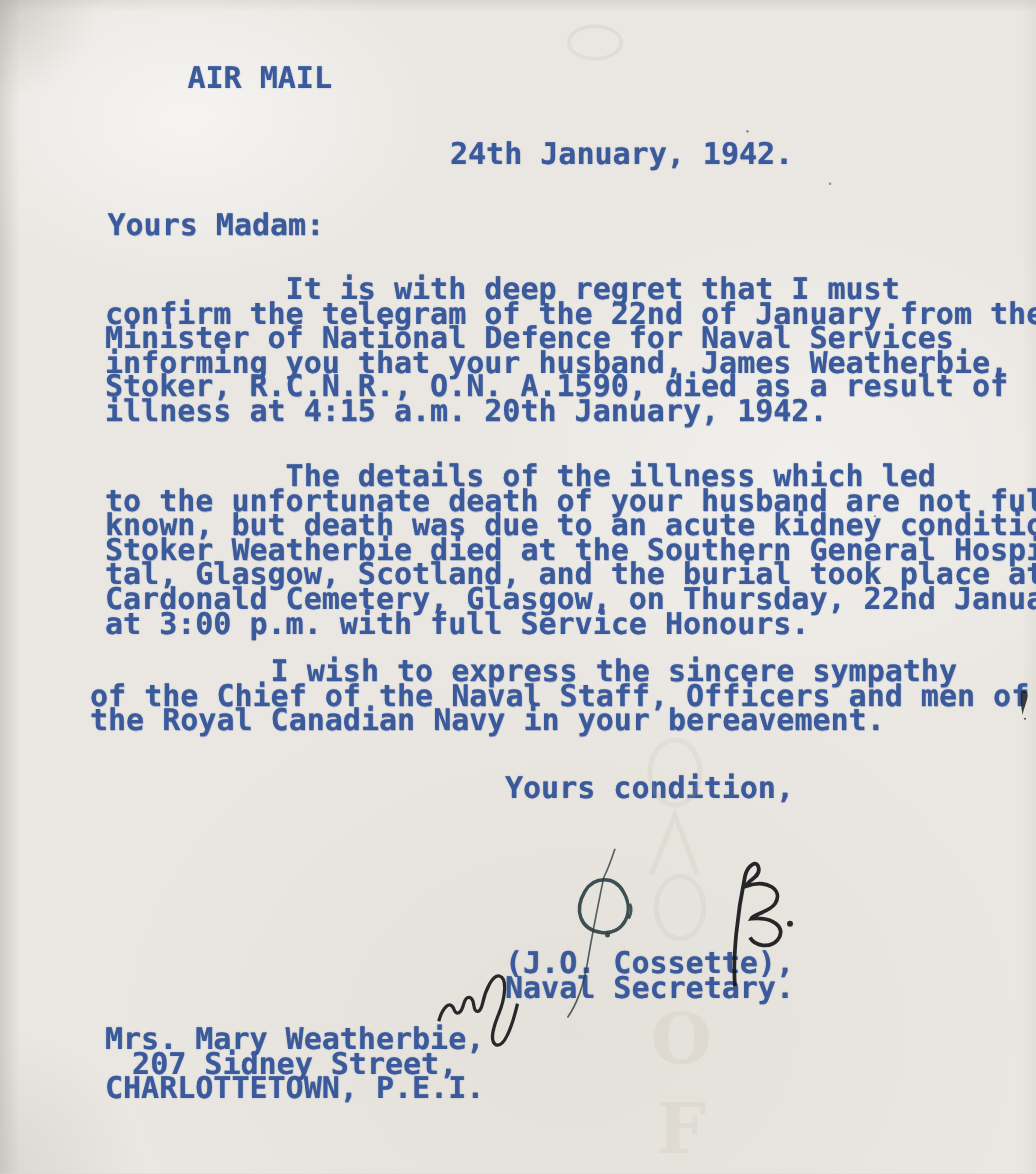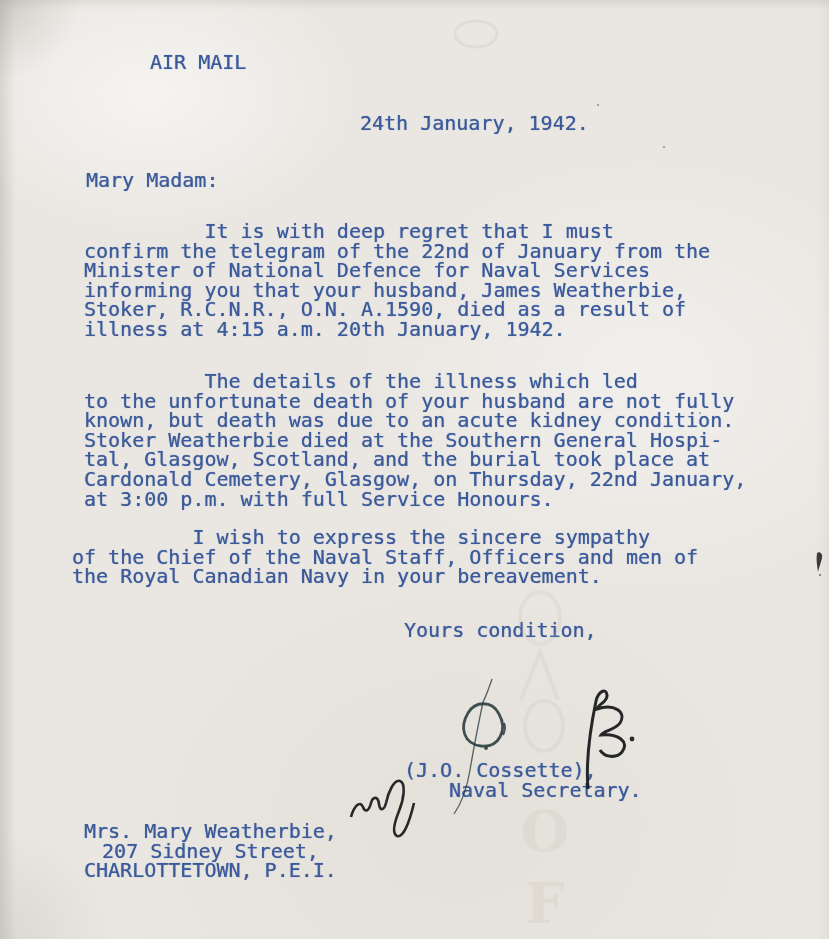--- a/index.html
+++ b/index.html
@@ -15,22 +15,22 @@
       radial-gradient(circle 90px at 0% 0%, rgba(165,162,156,0.45), rgba(165,162,156,0) 90%),
       radial-gradient(circle 120px at 0% 100%, rgba(190,187,180,0.35), rgba(190,187,180,0) 95%),
       linear-gradient(90deg, rgba(185,182,175,0.55) 0px, rgba(185,182,175,0) 16px),
       linear-gradient(180deg, rgba(198,195,188,0.45) 0px, rgba(198,195,188,0) 10px),
       linear-gradient(270deg, rgba(205,202,195,0.30) 0px, rgba(205,202,195,0) 12px);
     font-family:"DejaVu Sans Mono","Liberation Mono",monospace;
   }
   .type{
     position:absolute;
     color:#3a5a9c;
-    font-weight:normal;
-    font-size:20px;
+    font-weight:bold;
+    font-size:24px;
     line-height:19.6px;
     white-space:pre;
     letter-spacing:0;
     text-shadow:0 0 1px rgba(47,78,146,0.55), 0.4px 0.4px 0 rgba(47,78,146,0.25);
   }
   .ghost-text{
     position:absolute;
     left:512px;top:798px;
     width:70px;
     font-family:"DejaVu Serif","Liberation Serif",serif;
@@ -48,40 +48,40 @@
 </style>
 </head>
 <body>
 
 <div class="page">
 
   <div class="ghost-text">OF</div>
 
   <div class="type" style="left:150px;top:53px;">AIR MAIL</div>
   <div class="type" style="left:360px;top:114px;">24th January, 1942.</div>
-  <div class="type" style="left:86px;top:171px;">Mary Madam:</div>
+  <div class="type" style="left:86px;top:171px;">Yours Madam:</div>
   <div class="type" style="left:84px;top:222px;">          It is with deep regret that I must
 confirm the telegram of the 22nd of January from the
 Minister of National Defence for Naval Services
 informing you that your husband, James Weatherbie,
 Stoker, R.C.N.R., O.N. A.1590, died as a result of
 illness at 4:15 a.m. 20th January, 1942.</div>
   <div class="type" style="left:84px;top:372px;">          The details of the illness which led
 to the unfortunate death of your husband are not fully
 known, but death was due to an acute kidney condition.
 Stoker Weatherbie died at the Southern General Hospi-
 tal, Glasgow, Scotland, and the burial took place at
 Cardonald Cemetery, Glasgow, on Thursday, 22nd January,
 at 3:00 p.m. with full Service Honours.</div>
   <div class="type" style="left:72px;top:528px;">          I wish to express the sincere sympathy
 of the Chief of the Naval Staff, Officers and men of
 the Royal Canadian Navy in your bereavement.</div>
   <div class="type" style="left:404px;top:621px;">Yours condition,</div>
   <div class="type" style="left:404px;top:761px;">(J.O. Cossette),</div>
-  <div class="type" style="left:404px;top:781px;margin-left:45px;">Naval Secretary.</div>
+  <div class="type" style="left:404px;top:781px;">Naval Secretary.</div>
   <div class="type" style="left:84px;top:822px;text-align:center;">Mrs. Mary Weatherbie,
 207 Sidney Street,
 CHARLOTTETOWN, P.E.I.</div>
 
   <svg class="overlay" width="829" height="939" viewBox="0 0 829 939">
 
     <g opacity="0.28">
       <ellipse cx="476" cy="34" rx="21" ry="13" fill="none" stroke="rgba(190,183,168,0.7)" stroke-width="3"></ellipse>
     </g>
 

